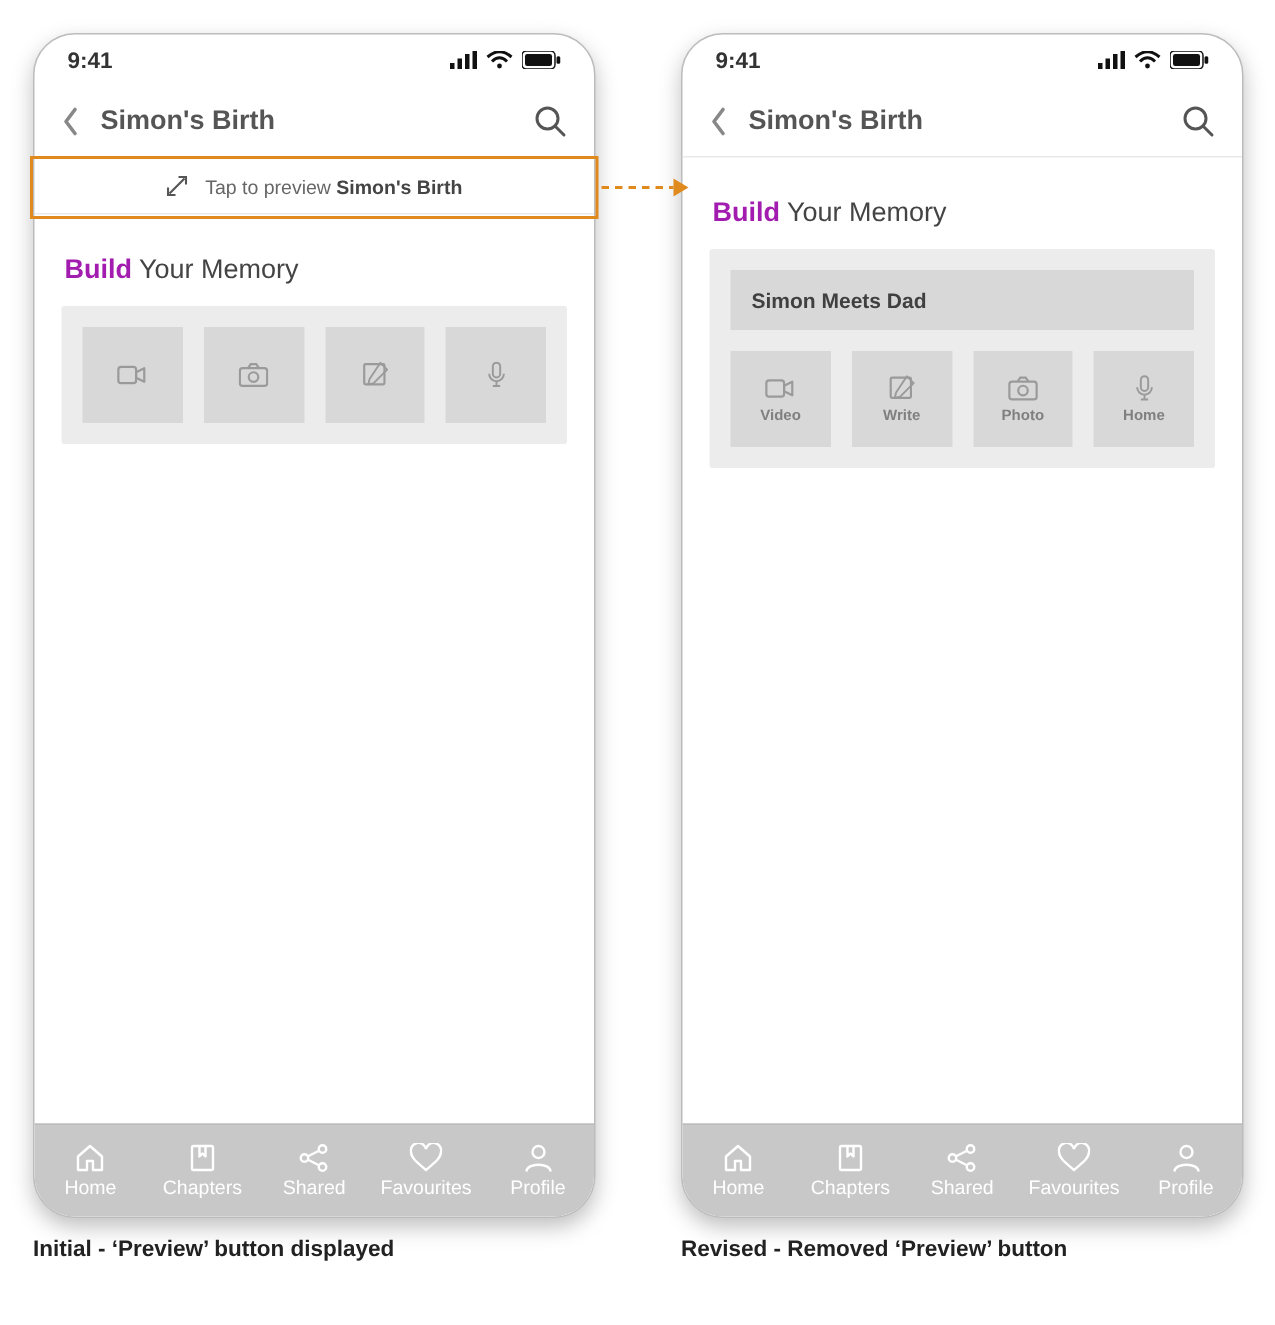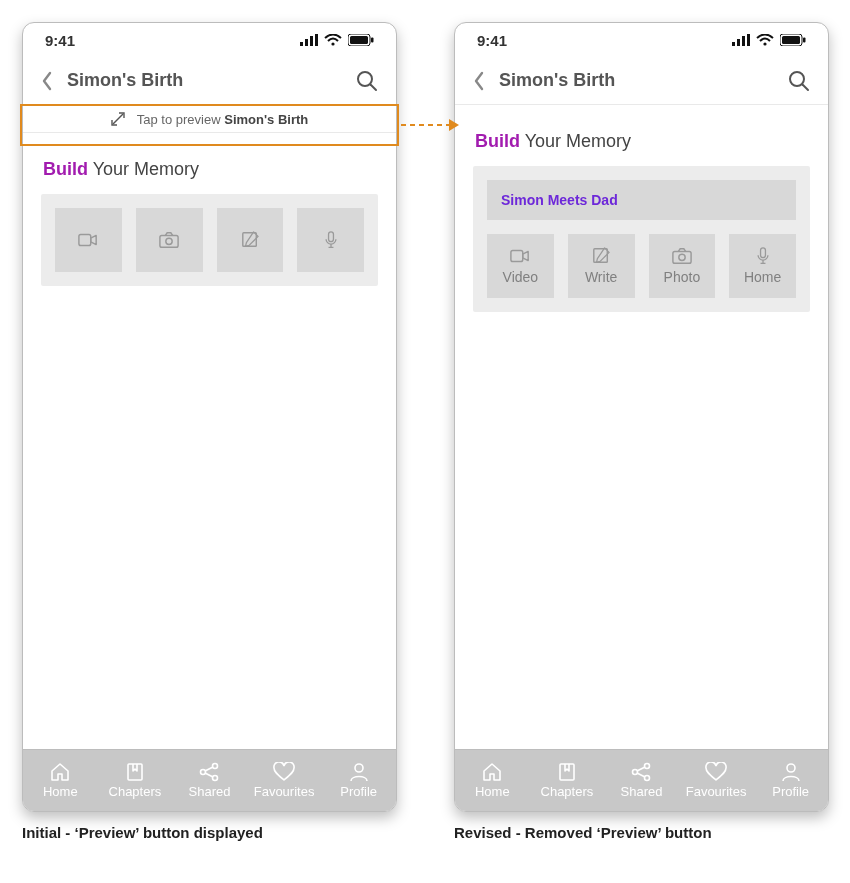--- a/index.html
+++ b/index.html
@@ -12,21 +12,21 @@
   .stage {
     width: 850px;
     height: 883px;
     position: relative;
   }
   .phone {
     position: absolute;
     width: 375px;
     height: 790px;
     background: #ffffff;
-    border-radius: 12px;
+    border-radius: 28px;
     border: 1px solid #bcbcbc;
     box-shadow: 0 6px 14px rgba(0,0,0,0.25);
     overflow: hidden;
     display: flex;
     flex-direction: column;
   }
   .phone-left { left: 22px; top: 22px; }
   .phone-right { left: 454px; top: 22px; }
 
   
@@ -51,21 +51,21 @@
     border-bottom: 1px solid #e9e9e9;
     gap: 14px;
   }
   .chev { width: 12px; height: 20px; }
   .title-text { font-size: 18px; font-weight: 600; color: #555; flex: 0 0 auto; }
   .title-spacer { flex: 1 1 auto; }
   .magnify { width: 22px; height: 22px; }
 
   
   .preview-banner {
-    height: 28px;
+    height: 38px;
     display: flex;
     align-items: center;
     justify-content: center;
     gap: 12px;
     border-top: 1px solid #e9e9e9;
     border-bottom: 1px solid #e9e9e9;
     background: #fff;
     font-size: 13px;
     color: #666;
   }
@@ -84,35 +84,35 @@
   .name-field {
     background: #d8d8d8;
     height: 40px;
     display: flex;
     align-items: center;
     padding: 0 14px;
     font-size: 14px;
     color: #808080;
     margin-bottom: 14px;
   }
-  .name-field.filled { color: #6d28d9; font-weight: 700; }
+  .name-field.filled { color: #404040; font-weight: 700; }
   .tiles { display: flex; gap: 14px; }
   .tile {
     flex: 1 1 0;
     background: #d8d8d8;
     height: 64px;
     display: flex;
     flex-direction: column;
     align-items: center;
     justify-content: center;
     gap: 4px;
   }
   .tile.tall { height: 64px; }
   .tile-icon { width: 20px; height: 18px; }
-  .tile-label { font-size: 14px; color: #808080; }
+  .tile-label { font-size: 10px; color: #808080; font-weight: bold; }
 
   
   .tabbar {
     height: 62px;
     background: #c8c8c8;
     display: flex;
     border-top: 1px solid #bcbcbc;
   }
   .tab {
     flex: 1 1 0;

